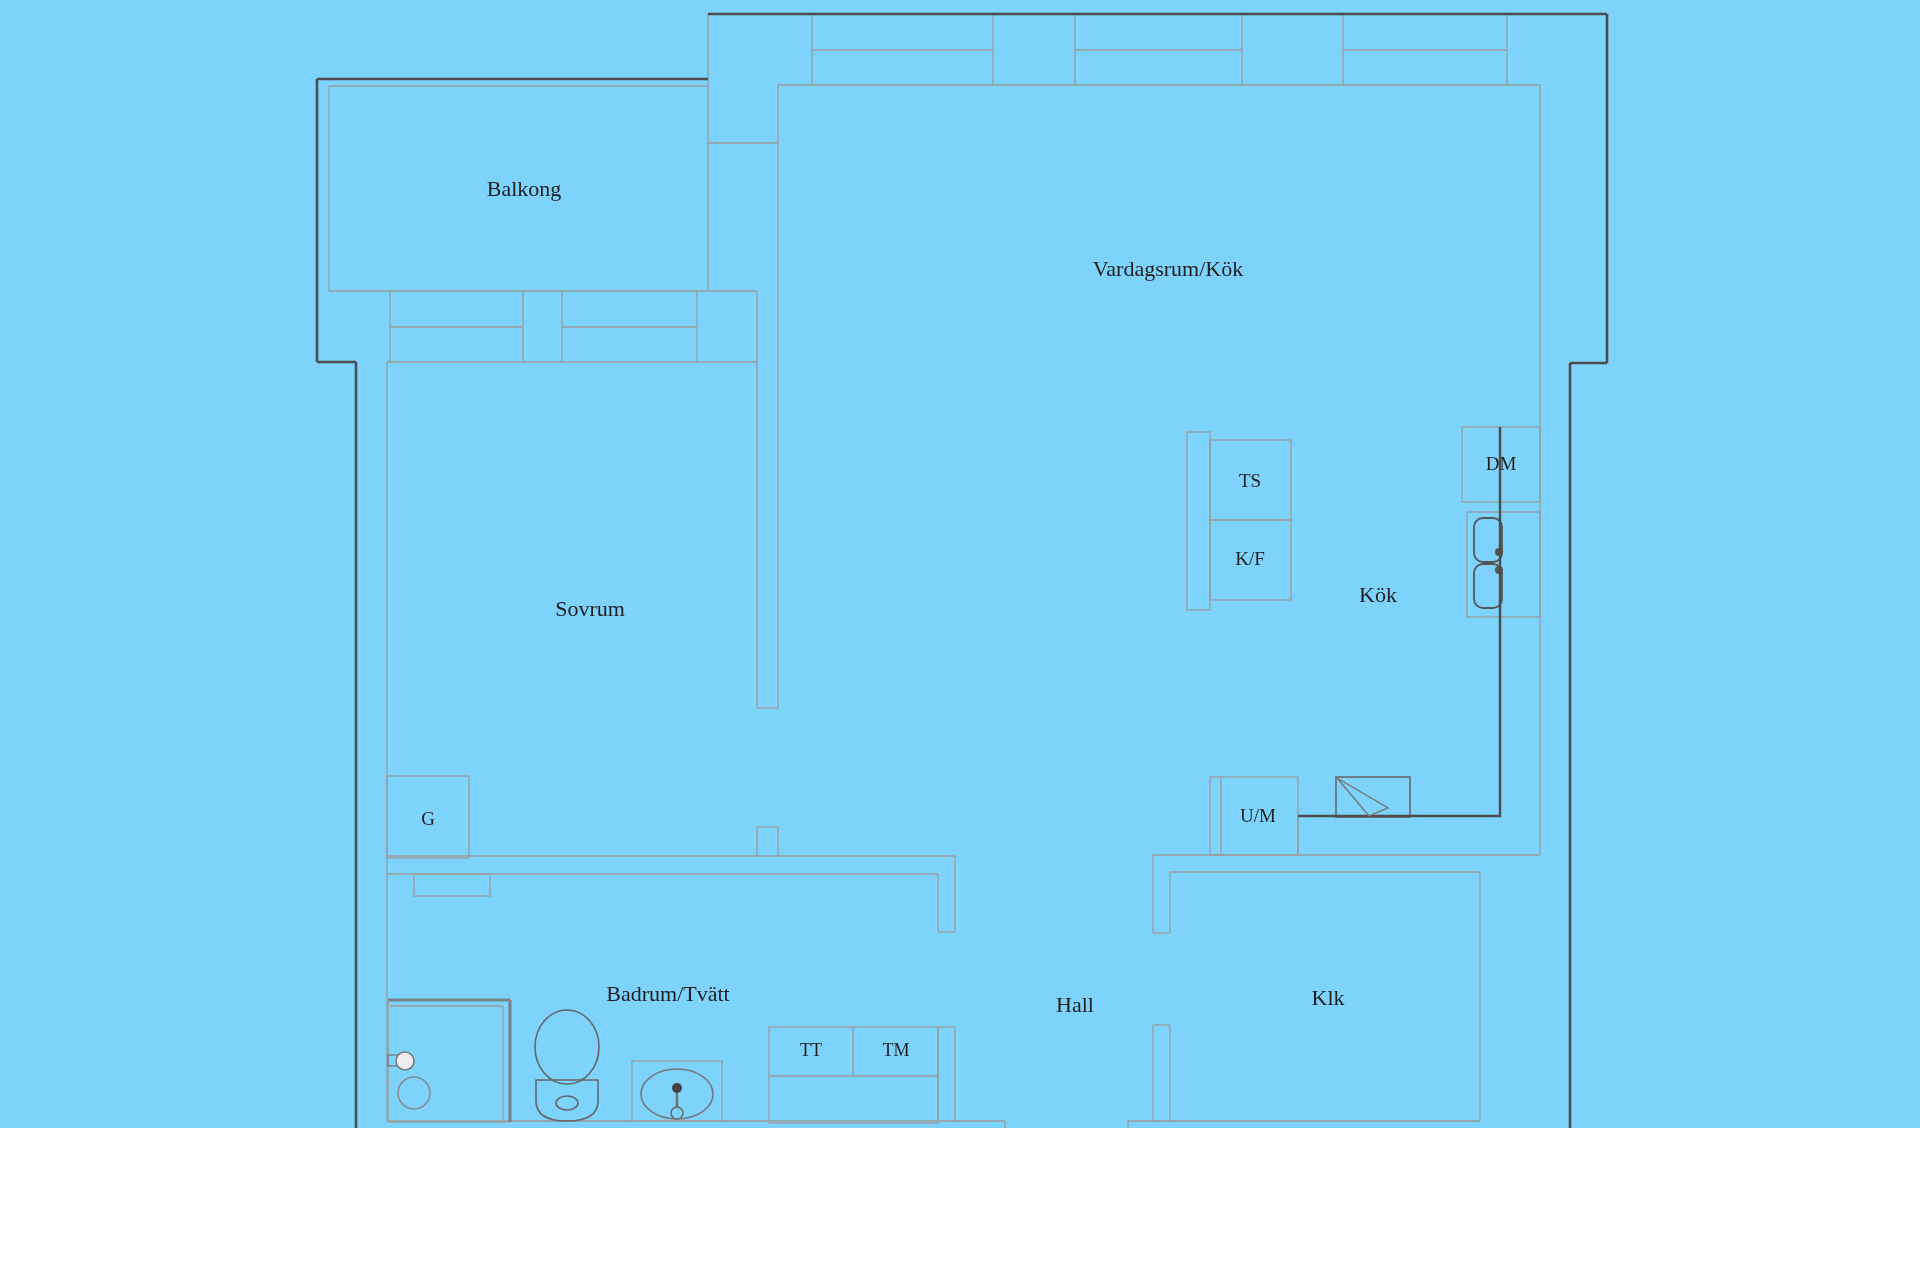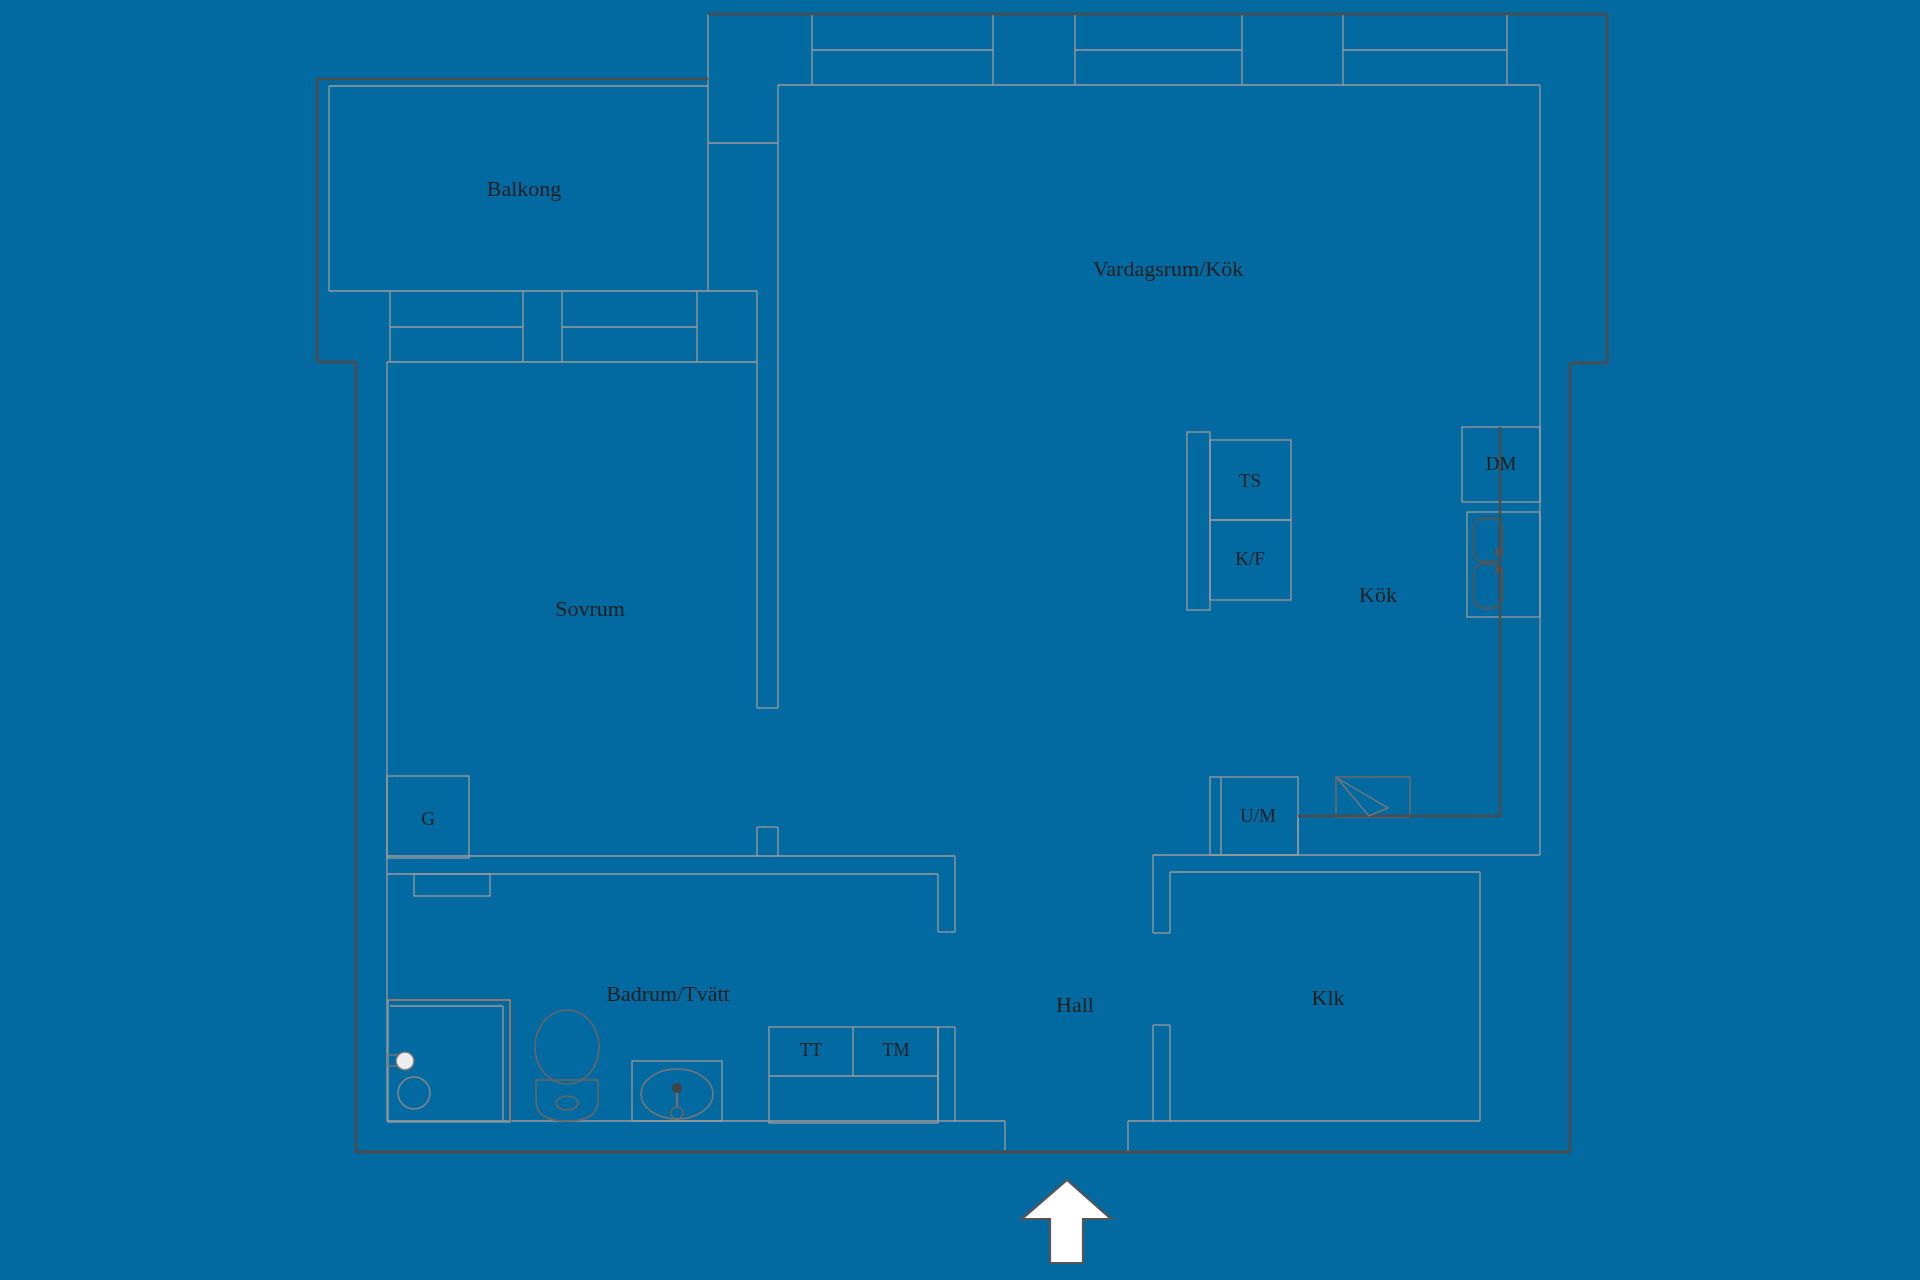--- a/index.html
+++ b/index.html
@@ -1,16 +1,16 @@
 <!DOCTYPE html>
 <html><head>
 <meta charset="utf-8">
 <style>
   html,body{margin:0;padding:0;background:#ffffff;}
-  .page{width:1920px;height:1280px;background:#0369a1;position:relative;overflow:hidden;}
+  .page{width:1920px;height:1128px;background:#7dd3fc;position:relative;overflow:hidden;}
   svg{display:block;}
   text{font-family:"Liberation Serif","DejaVu Serif",serif;fill:#1f1f1f;}
 </style>
 </head>
 <body>
 
 <div class="page">
   <svg id="plan" width="1920" height="1280" viewBox="0 0 1920 1280" xmlns="http://www.w3.org/2000/svg">
       <line x1="329" y1="86" x2="708" y2="86" stroke="#9b9b9b" stroke-width="1.3"></line>
       <line x1="329" y1="86" x2="329" y2="291" stroke="#9b9b9b" stroke-width="1.3"></line>

